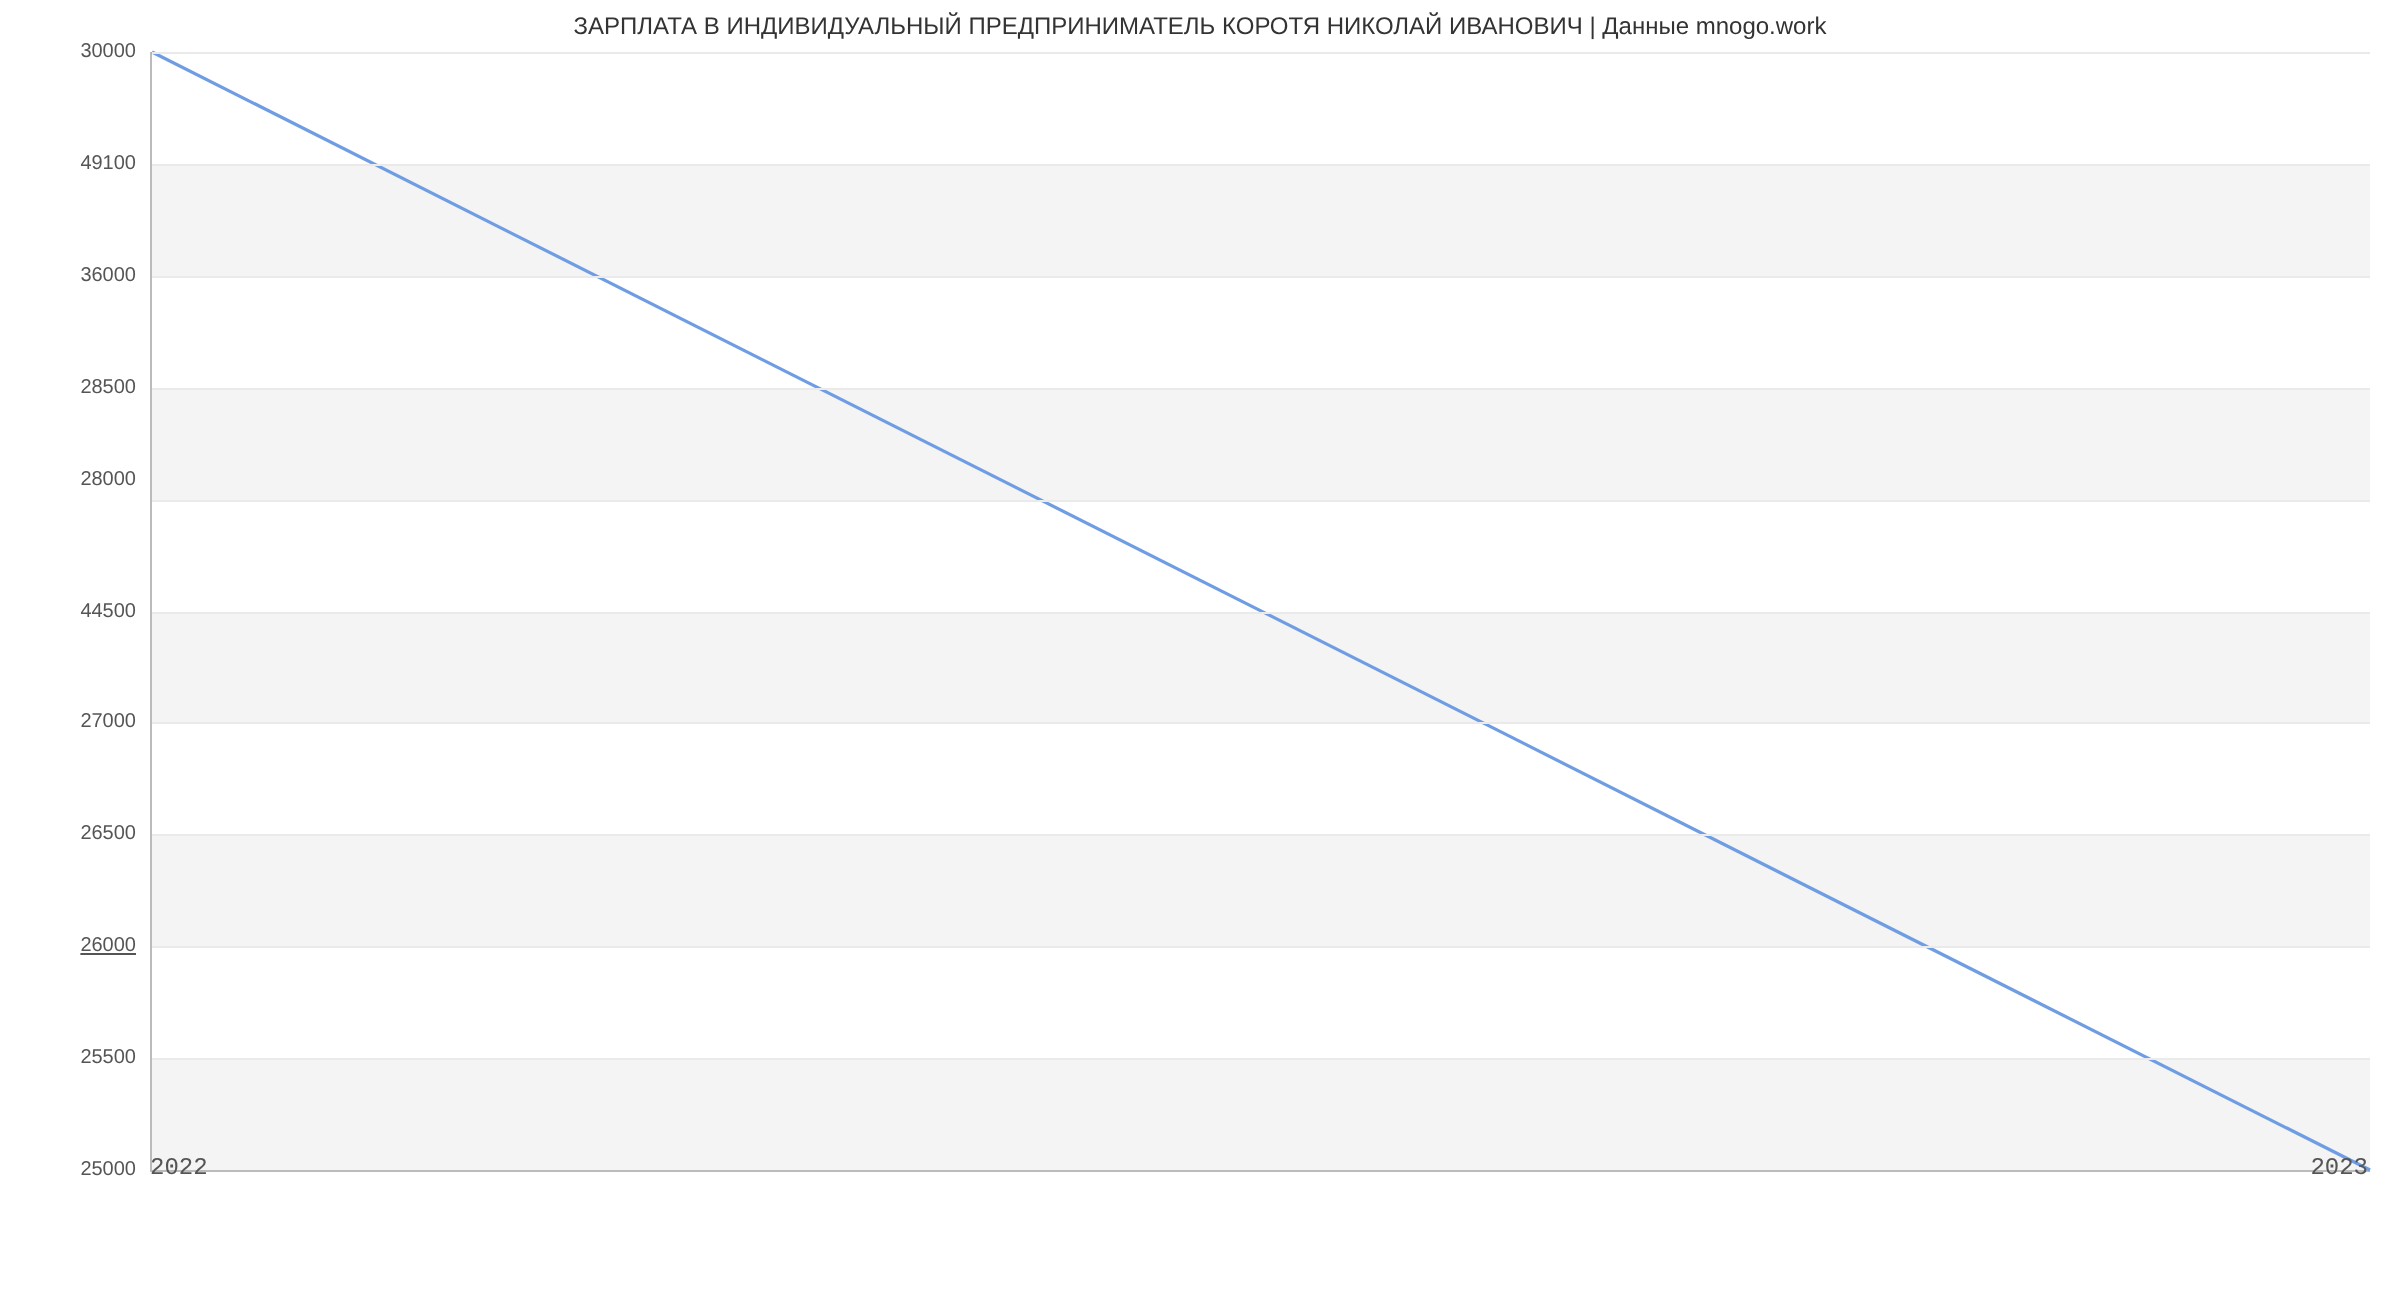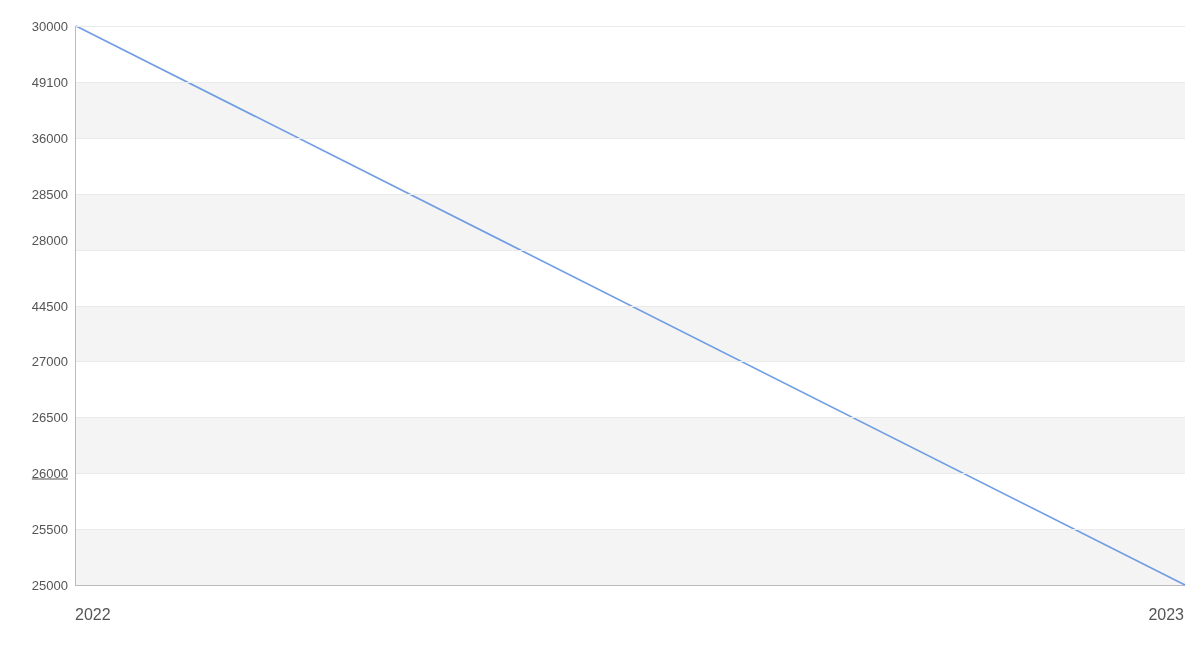--- a/index.html
+++ b/index.html
@@ -46,43 +46,45 @@
     left: 0;
     width: 100%;
     height: 0;
     border-top: 1px solid #eaeaea;
   }
   .y-tick {
     position: absolute;
     right: 1132px;
     width: 60px;
     text-align: right;
-    font-size: 13px;
+    font-size: 10px;
     color: #555;
     transform: translateY(-50%);
   }
   .x-tick {
     position: absolute;
-    top: 606px;
-    font-size: 16px;
+    top: 577px;
+    font-size: 12px;
     color: #555;
+    font-family: Liberation Mono, monospace;
   }
   svg.line-layer {
     position: absolute;
     left: 0;
     top: 0;
     width: 100%;
     height: 100%;
     overflow: visible;
   }
 </style>
 </head>
 <body>
 
 <div class="chart-wrap">
+  <div class="title">ЗАРПЛАТА В ИНДИВИДУАЛЬНЫЙ ПРЕДПРИНИМАТЕЛЬ КОРОТЯ НИКОЛАЙ ИВАНОВИЧ | Данные mnogo.work</div>
 
   <div class="plot">
       <div class="band" style="top: 55.9px; height: 55.9px;"></div>
       <div class="band" style="top: 167.7px; height: 55.9px;"></div>
       <div class="band" style="top: 279.5px; height: 55.9px;"></div>
       <div class="band" style="top: 391.3px; height: 55.9px;"></div>
       <div class="band" style="top: 503.1px; height: 55.9px;"></div>
 
     <svg class="line-layer" viewBox="0 0 1109 559" preserveAspectRatio="none">
       <polyline id="series-line" fill="none" stroke="#6f9de3" stroke-width="1.6" points="0.0,0.0 1109.0,559.0"></polyline>

